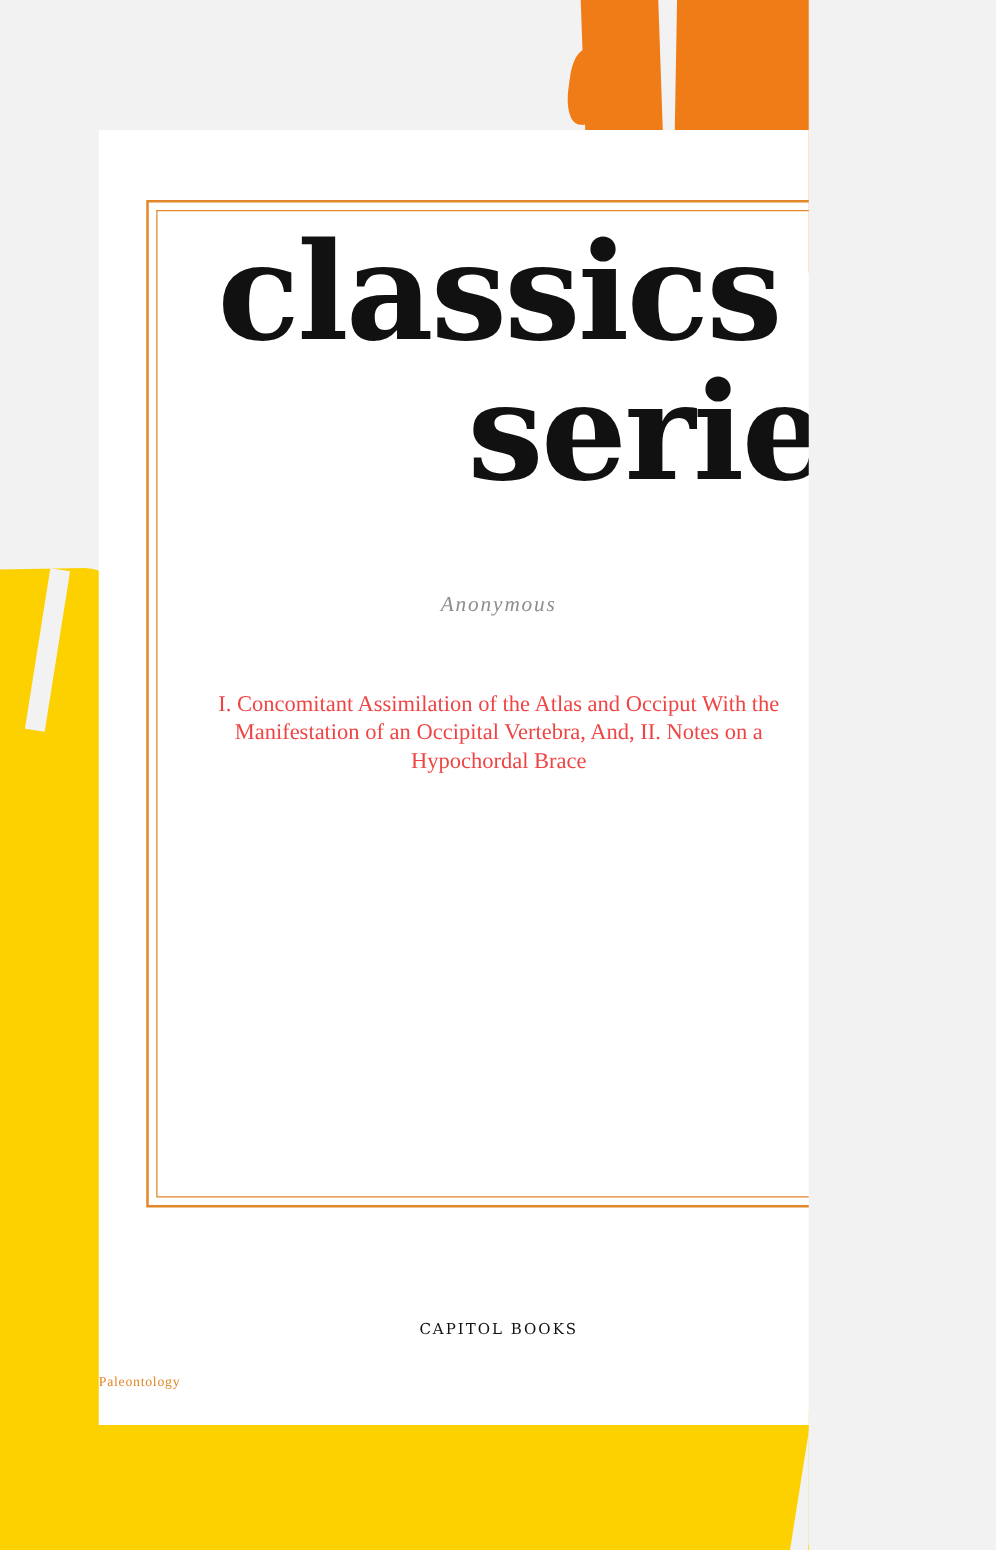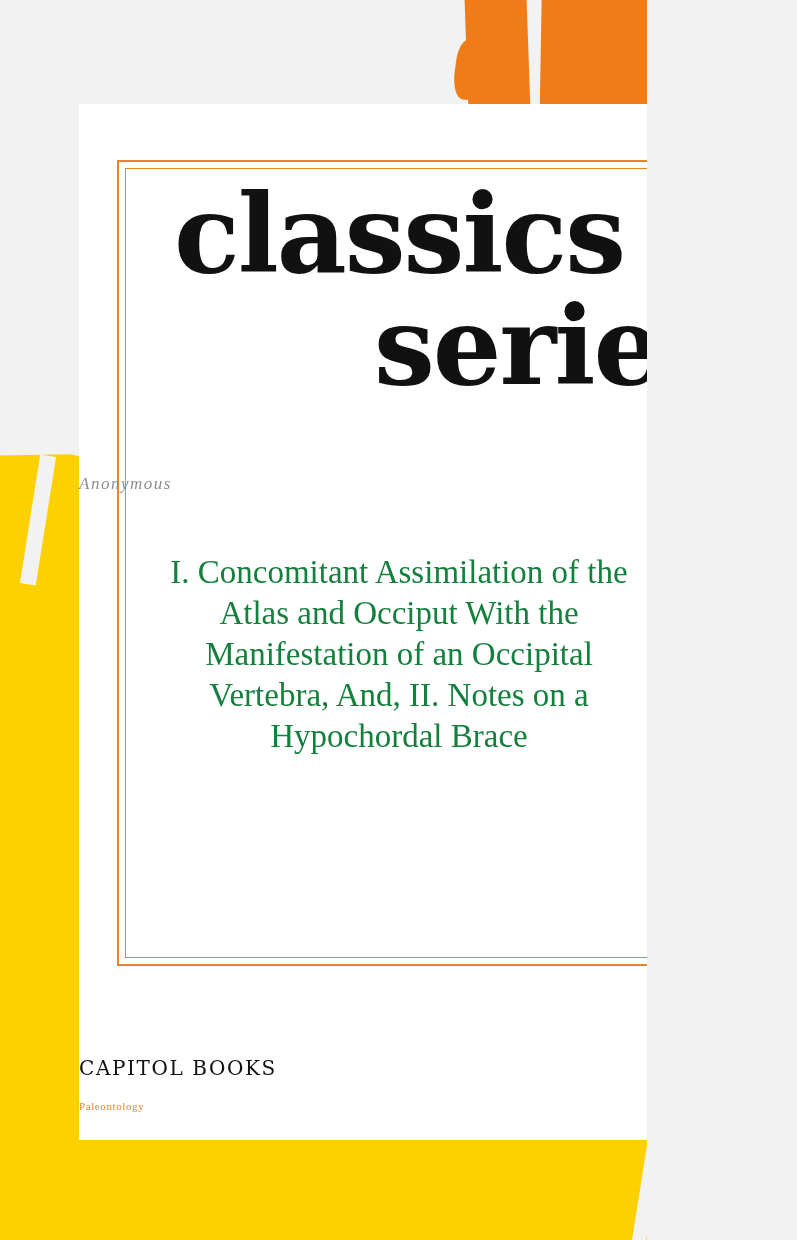--- a/index.html
+++ b/index.html
@@ -208,48 +208,48 @@
     display: block;
     margin-top: 6px;
     text-align: right;
   }
 
   #author {
     position: absolute;
     left: 0;
     right: 0;
     top: 370px;
-    text-align: left;
+    text-align: center;
     font-family: "Liberation Serif", serif;
     font-style: italic;
     font-size: 17px;
     letter-spacing: 1.5px;
     color: #8d8d8d;
   }
 
   #book-title {
     position: absolute;
     left: 70px;
     right: 70px;
     top: 448px;
     text-align: center;
     font-family: "Liberation Serif", serif;
-    font-size: 33px;
+    font-size: 18px;
     line-height: 1.24;
-    color: #15803d;
+    color: #ef4444;
   }
 
   #publisher {
     position: absolute;
     left: 0;
     right: 0;
     top: 952px;
-    text-align: left;
+    text-align: center;
     font-family: "DejaVu Serif", "Liberation Serif", serif;
-    font-size: 20px;
+    font-size: 12px;
     letter-spacing: 1.6px;
     color: #111111;
   }
 
   #subject {
     position: absolute;
     left: 0;
     right: 0;
     top: 996px;
     text-align: left;

